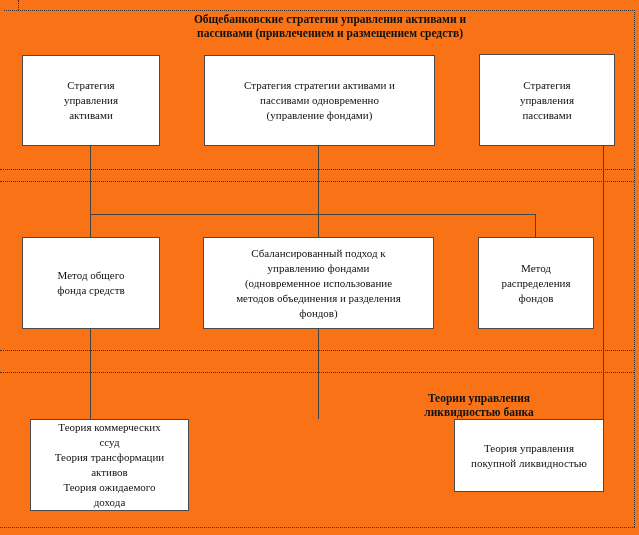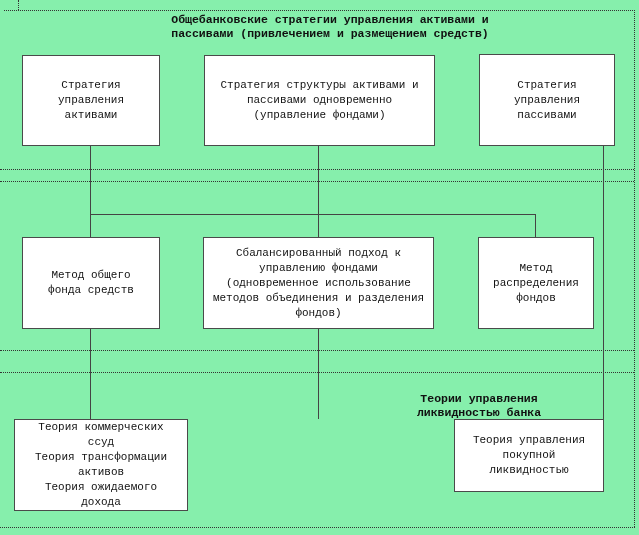--- a/index.html
+++ b/index.html
@@ -1,18 +1,18 @@
 <!DOCTYPE html>
 <html><head>
 <meta charset="utf-8">
 <style>
   html,body { margin:0; padding:0; background:#fff; }
   .canvas {
-    position:relative; width:639px; height:535px; background:#86efac;
-    font-family:Liberation Mono, monospace; color:#111111; overflow:hidden;
+    position:relative; width:639px; height:535px; background:#f97316;
+    font-family:Liberation Serif, serif; color:#111111; overflow:hidden;
   }
   .box {
     position:absolute; box-sizing:border-box; border:1px solid #4a4a4a; background:#ffffff;
     display:flex; align-items:center; justify-content:center; text-align:center;
     font-size:11px; line-height:15px; white-space:pre-line; padding:7px; z-index:3;
   }
   .title {
     position:absolute; font-weight:bold; font-size:11.5px; line-height:13.5px;
     text-align:center; white-space:pre-line; z-index:2;
   }
@@ -28,21 +28,21 @@
 
   
   .a1 { left:22px;  top:55px;  width:138px; height:91px; }
   .a2 { left:204px; top:55px;  width:231px; height:91px; }
   .a3 { left:479px; top:54px;  width:136px; height:92px; }
   
   .b1 { left:22px;  top:237px; width:138px; height:92px; }
   .b2 { left:203px; top:237px; width:231px; height:92px; }
   .b3 { left:478px; top:237px; width:116px; height:92px; }
   
-  .c1 { left:14px;  top:419px; width:174px; height:92px; }
+  .c1 { left:30px;  top:419px; width:159px; height:92px; }
   .c2 { left:204px; top:419px; width:230px; height:92px; }
   .c3 { left:454px; top:419px; width:150px; height:73px; }
 
   
   .v1 { left:90px;  top:146px; height:91px; }
   .v2 { left:318px; top:146px; height:91px; }
   .v3 { left:603px; top:146px; height:273px; }
   .h1 { left:90px;  top:214px; width:446px; }
   .v4 { left:535px; top:214px; height:24px; }
   .v5 { left:90px;  top:329px; height:90px; }
@@ -82,21 +82,21 @@
   <div class="vline v6"></div>
 
   <div class="title t1">Общебанковские стратегии управления активами и
 пассивами (привлечением и размещением средств)</div>
   <div class="title t3">Теории управления
 ликвидностью банка</div>
 
   <div class="box a1">Стратегия
 управления
 активами</div>
-  <div class="box a2">Стратегия структуры активами и
+  <div class="box a2">Стратегия стратегии активами и
 пассивами одновременно
 (управление фондами)</div>
   <div class="box a3">Стратегия
 управления
 пассивами</div>
 
   <div class="box b1">Метод общего
 фонда средств</div>
   <div class="box b3">Метод
 распределения

